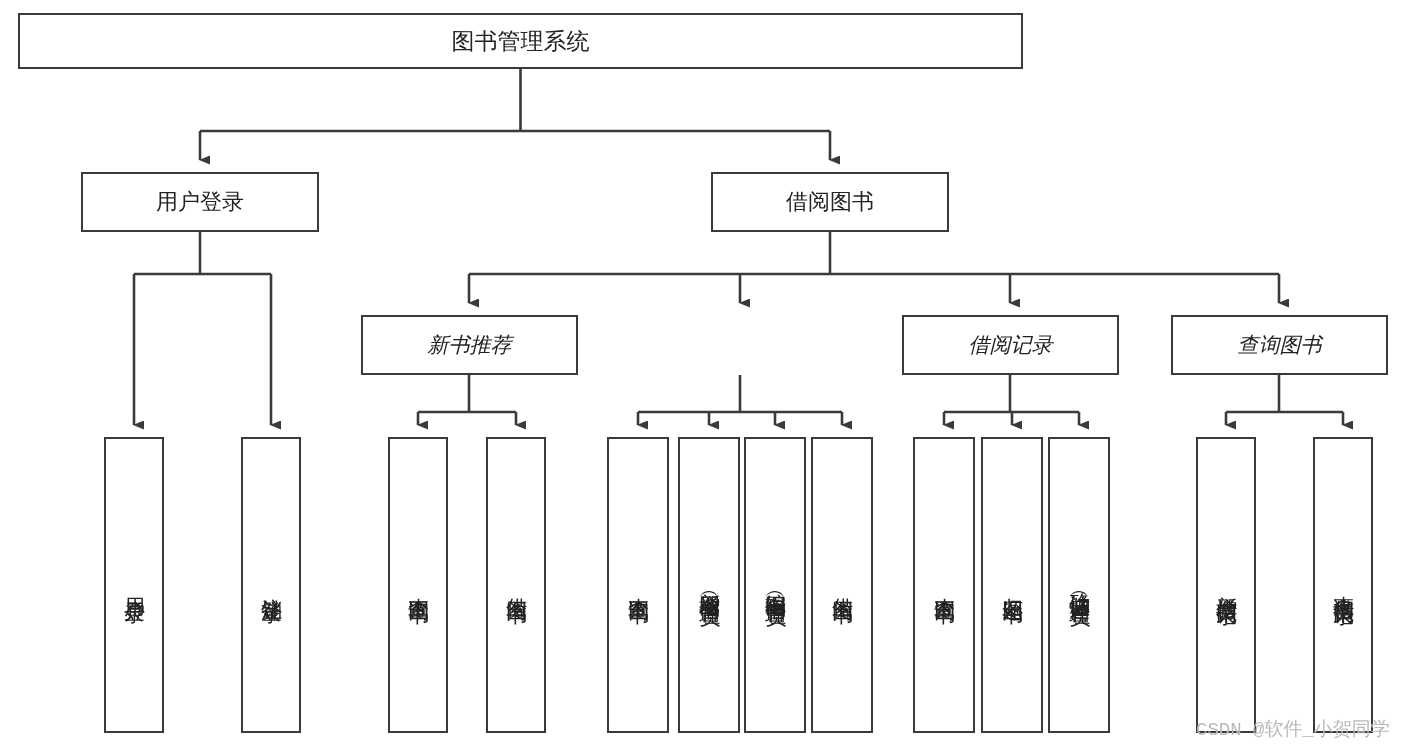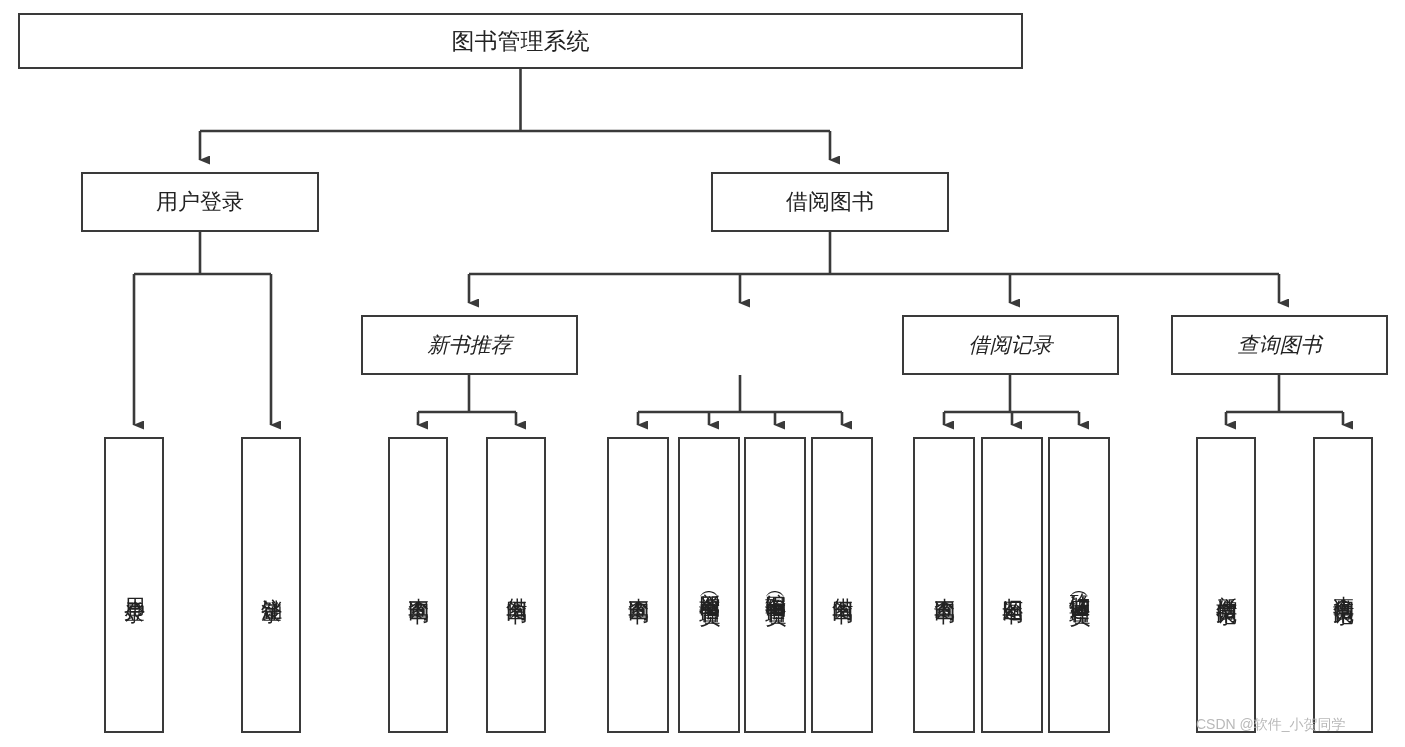--- a/index.html
+++ b/index.html
@@ -54,24 +54,24 @@
     text-align: center;
     white-space: nowrap;
   }
   .lvl0 .label { font-size: 23px; }
   .lvl1 .label { font-size: 22px; }
   .lvl2 .label { font-size: 21px; font-style: italic; }
   .leaf  .label { font-size: 21px; }
   .watermark {
     position: absolute;
     color: #b9b9b9;
-    font-size: 14px;
+    font-size: 19px;
     white-space: nowrap;
     z-index: 5;
-    font-family: Liberation Sans, sans-serif;
+    font-family: Liberation Mono, monospace;
   }
 </style>
 </head>
 <body>
 
 <div id="canvas">
 
   <svg id="wires" viewBox="0 0 1405 747" width="1405" height="747" xmlns="http://www.w3.org/2000/svg">
     <defs>
       <marker id="ah" markerWidth="9" markerHeight="11" refX="4.5" refY="10" orient="auto" markerUnits="userSpaceOnUse">

